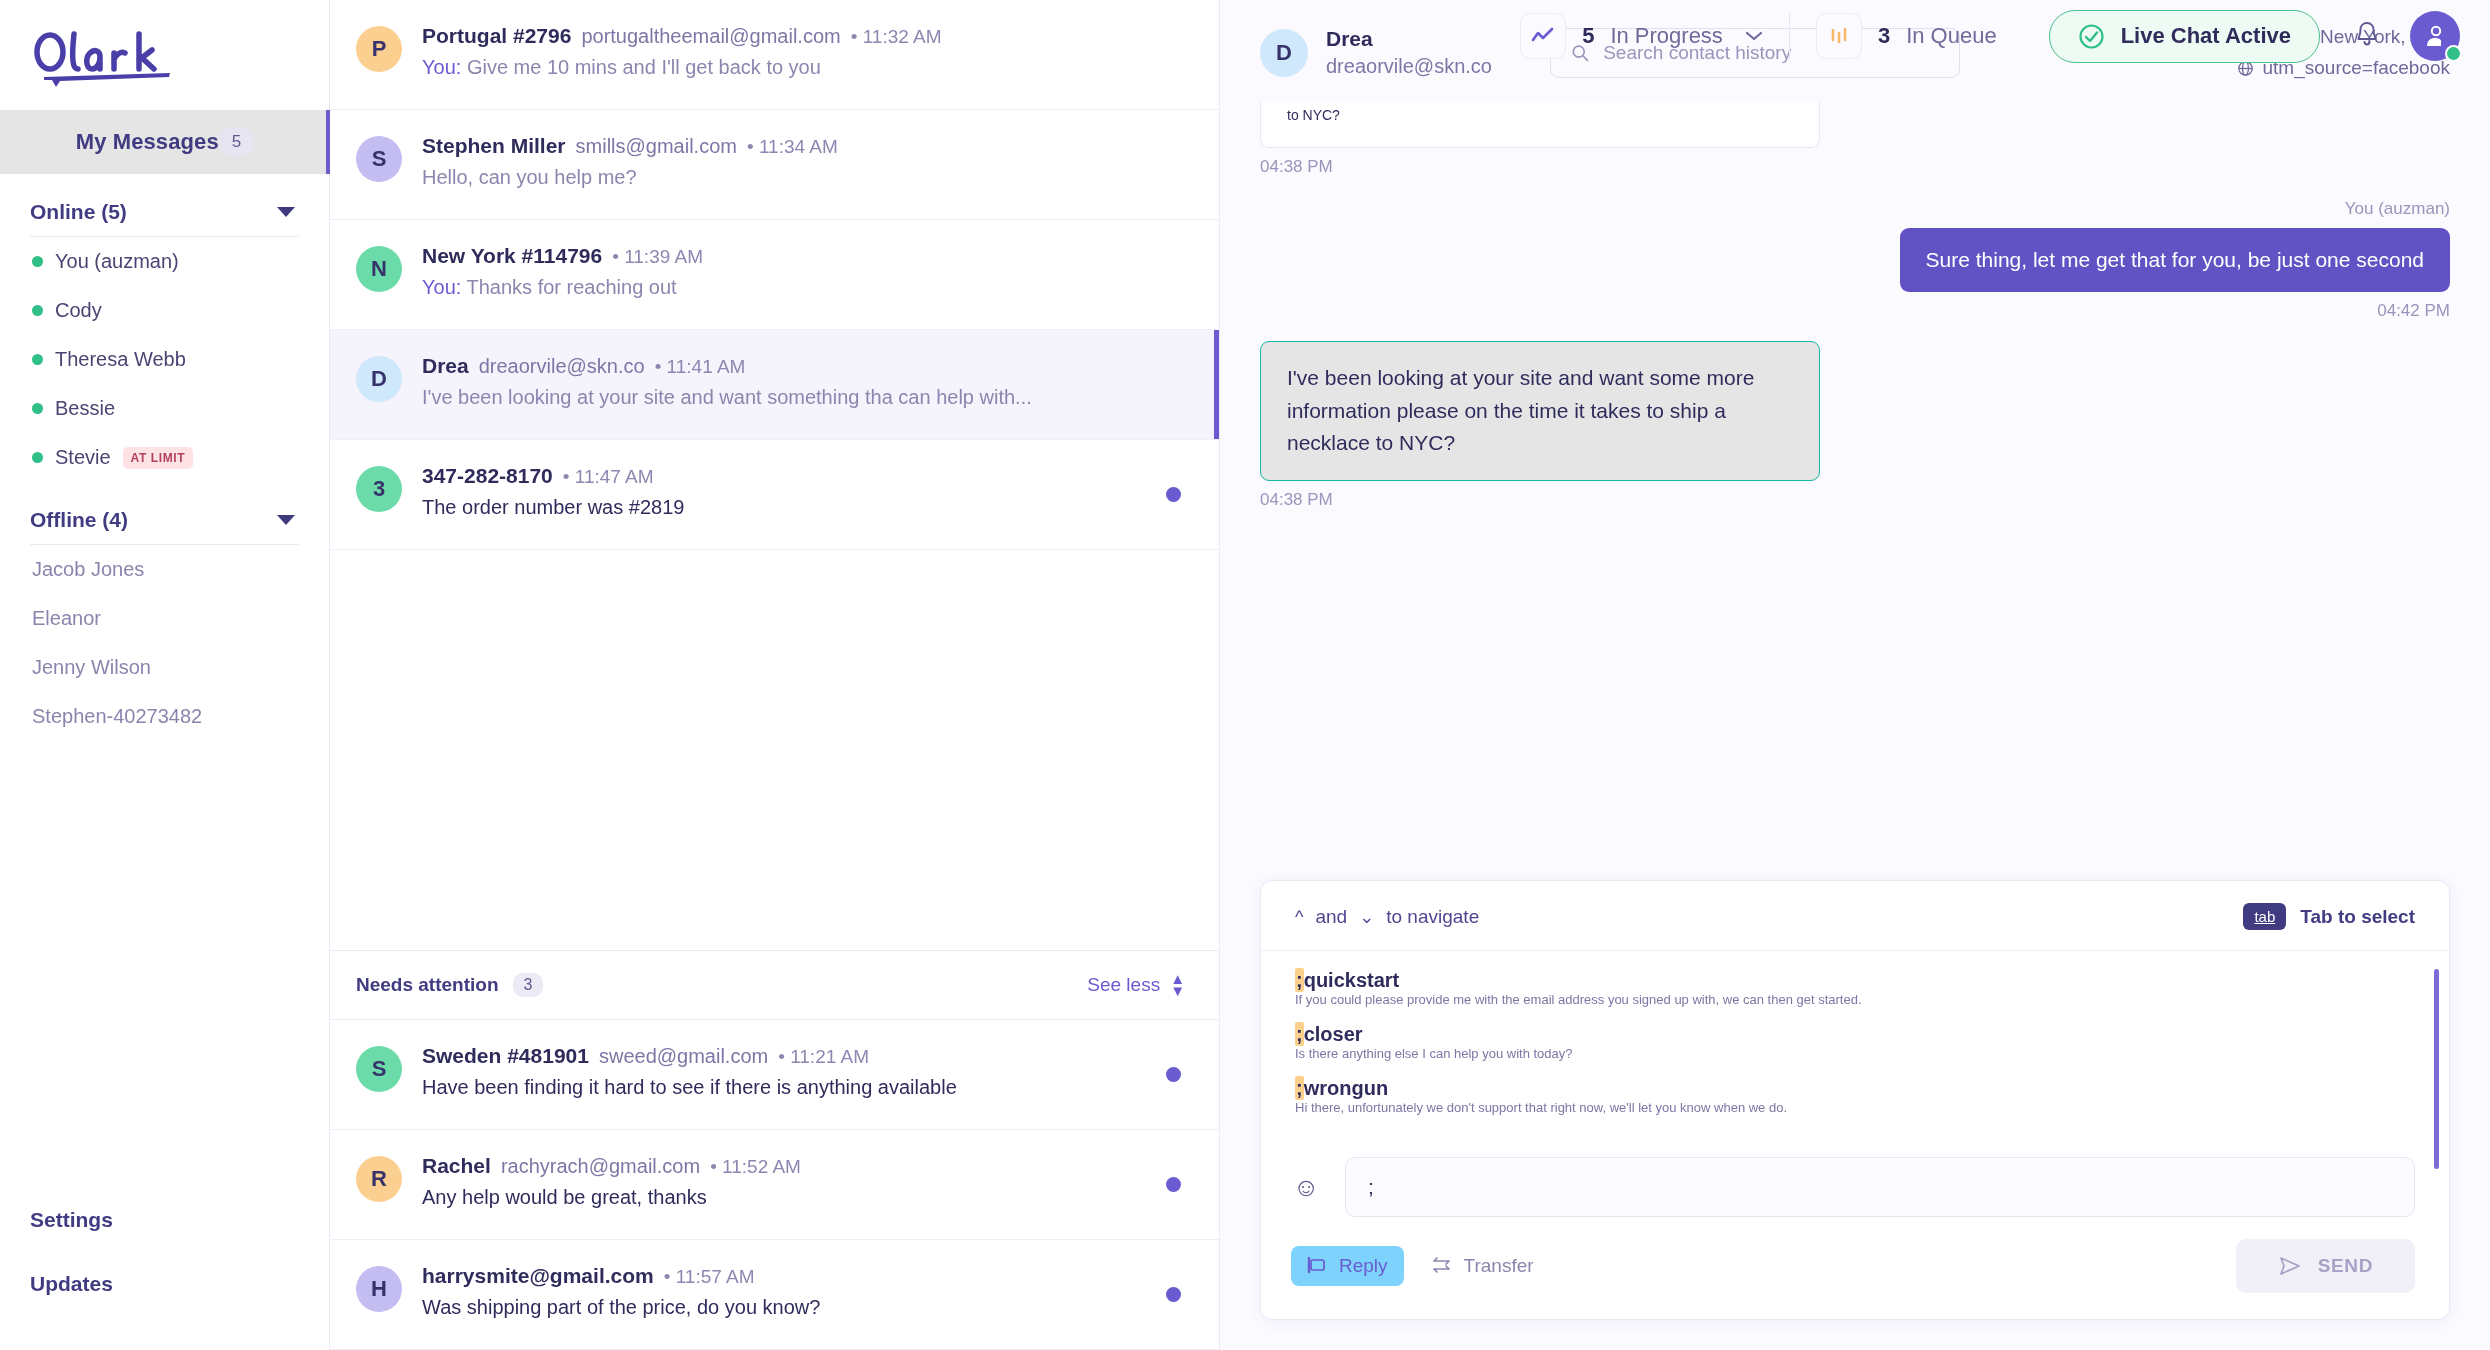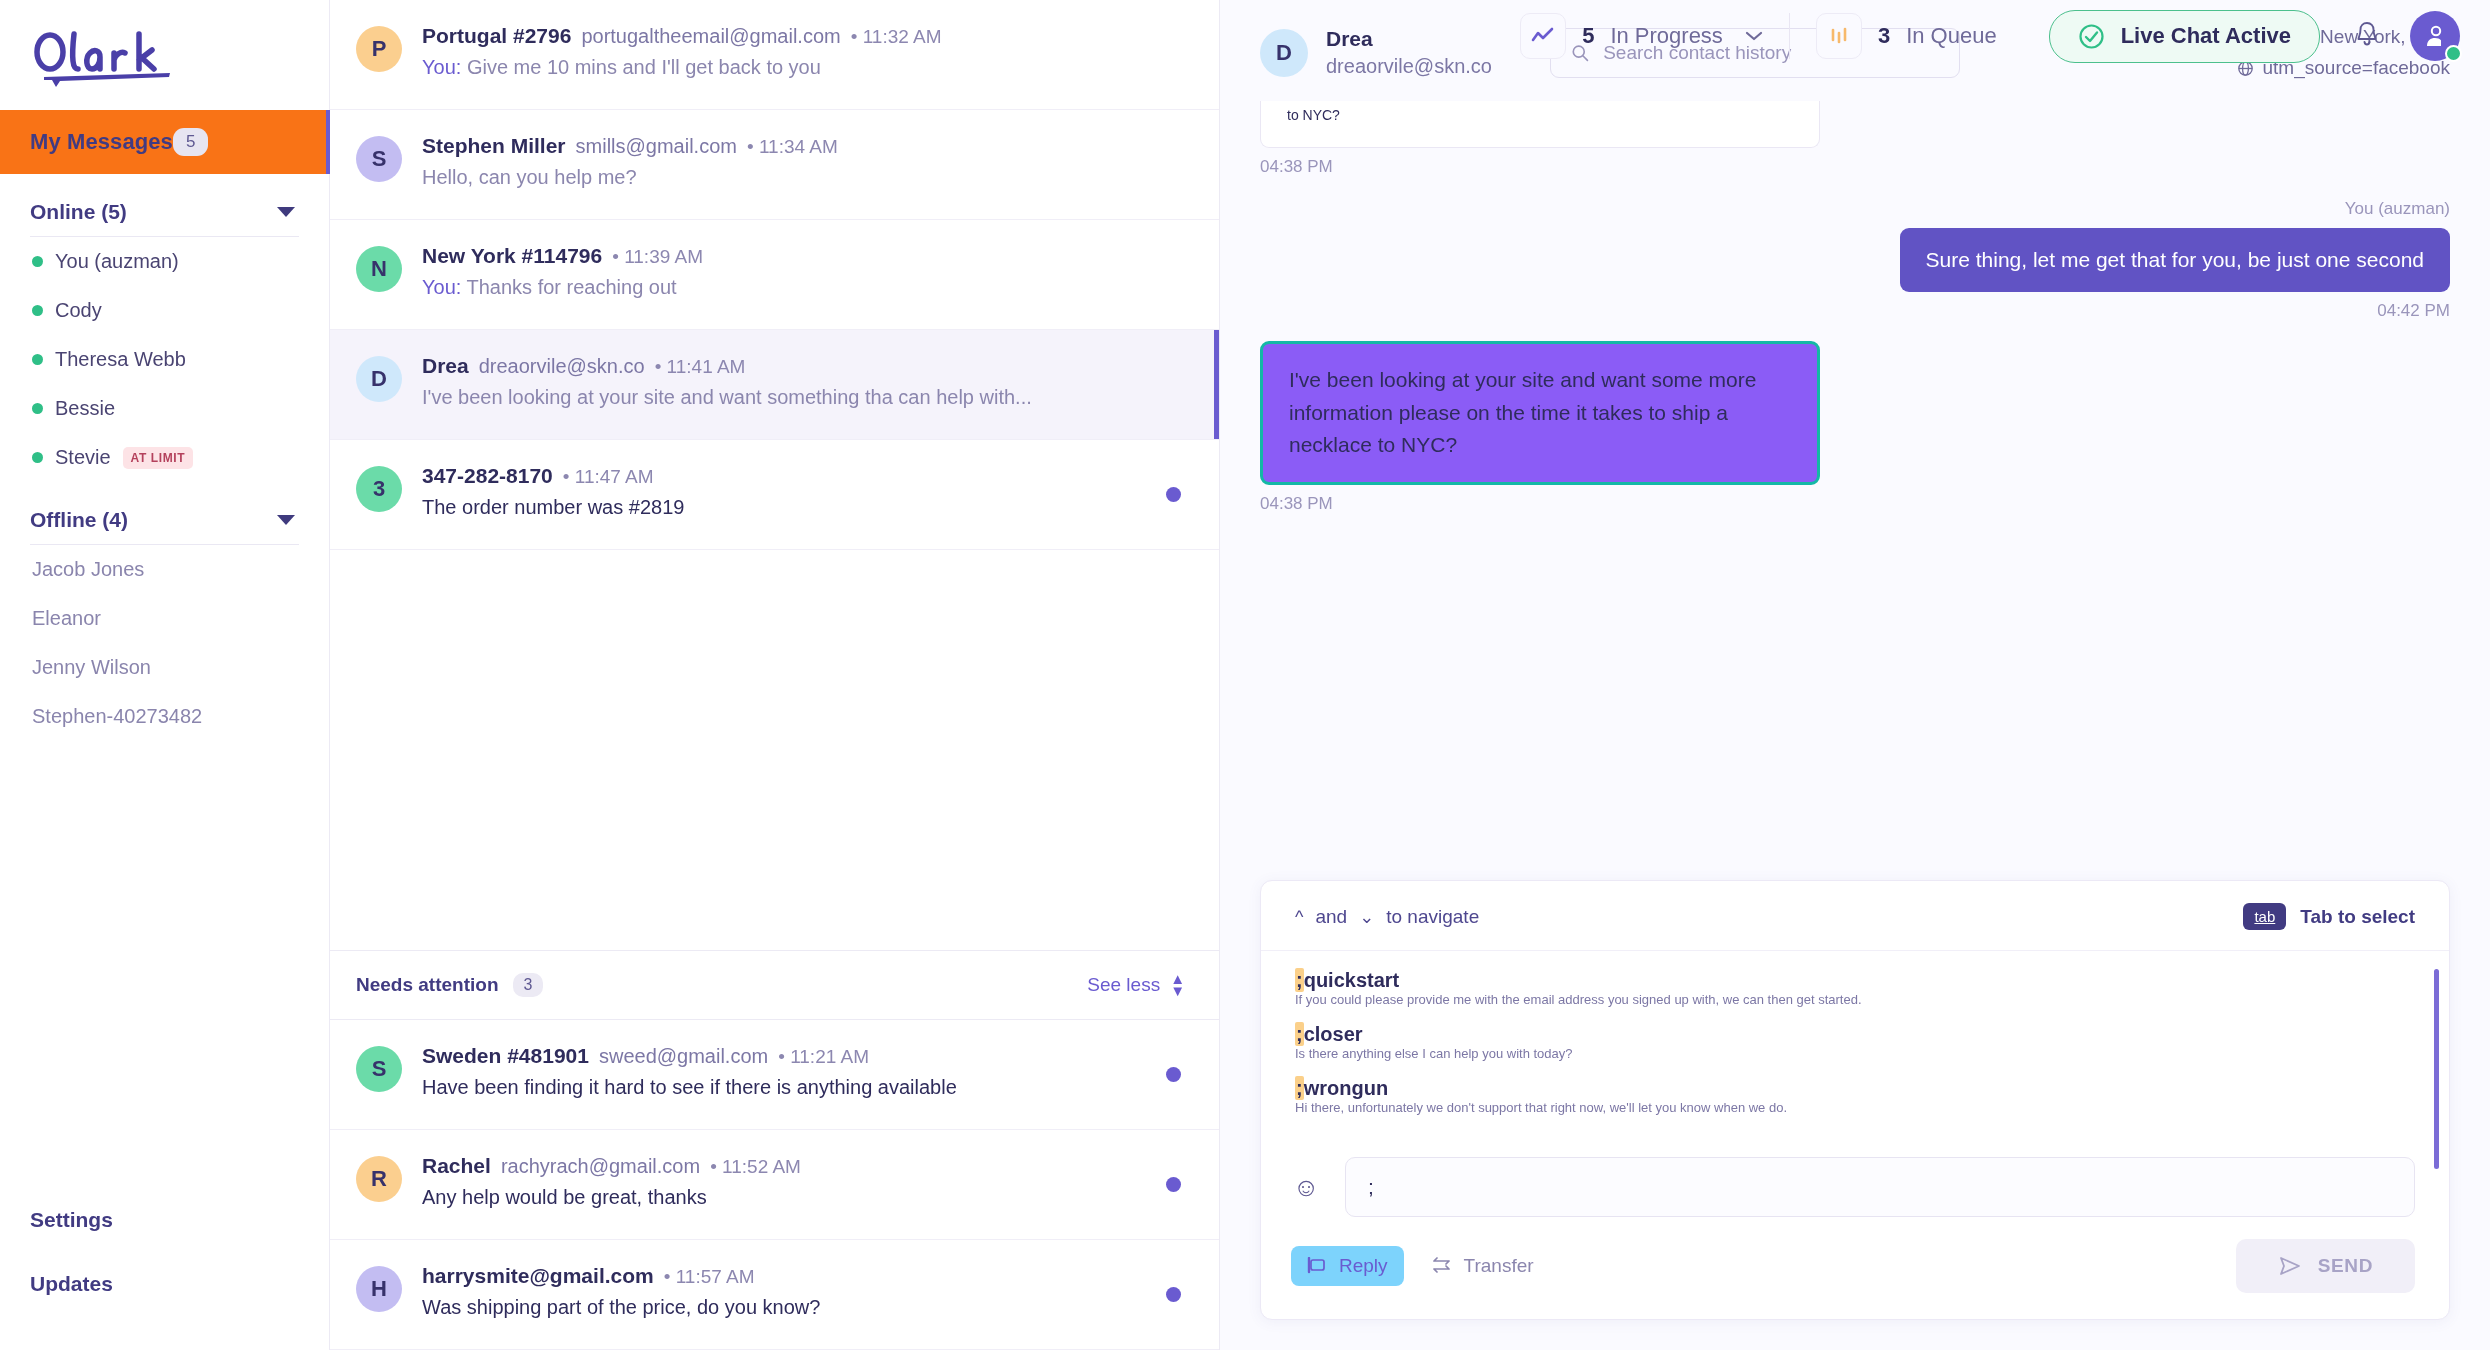--- a/index.html
+++ b/index.html
@@ -18,23 +18,23 @@
     width: 330px; height: 1350px;
     background: #ffffff;
     border-right: 1px solid #eceaf4;
     display: flex; flex-direction: column;
     flex: 0 0 330px;
     position: relative;
   }
   .logo-wrap { padding: 30px 0 22px 30px; }
   .logo { display: block; }
   .my-messages {
-    display: flex; align-items: center; justify-content: flex-start;
+    display: flex; align-items: center; justify-content: center;
     padding: 18px 26px 18px 30px;
-    background: #f97316;
+    background: #e5e5e5;
     border-right: 4px solid #6a5bd0;
     margin-right: -1px;
   }
   .my-messages-label { font-size: 22px; font-weight: bold; color: #413b82; letter-spacing: .1px; }
   .my-messages-badge {
     background: #e7e5f1; color: #5f5992;
     font-size: 17px; border-radius: 11px;
     padding: 4px 13px; min-width: 34px; text-align: center;
   }
   .group { padding: 0 30px; }
@@ -163,21 +163,21 @@
   .chat-meta-row:last-child { margin-bottom: 0; }
 
   .messages { flex: 1 1 auto; padding: 0 40px; overflow: hidden; position: relative; }
   .msg-block { margin-bottom: 10px; }
   .msg-block.out { text-align: right; }
   .bubble {
     display: inline-block; text-align: left;
     max-width: 560px; border-radius: 9px;
     font-size: 21px; line-height: 1.55; padding: 20px 26px;
   }
-  .bubble.in { background: #8b5cf6; border: 3px solid #14b8a6; color: #2f2c5c; }
+  .bubble.in { background: #e5e5e5; border: 1px solid #14b8a6; color: #2f2c5c; }
   .bubble.out { background: #6153c4; color: #ffffff; padding: 16px 26px; }
   .msg-time { font-size: 17px; color: #9a95bb; margin-top: 9px; }
   .msg-author { font-size: 17px; color: #9a95bb; margin-bottom: 9px; }
   .partial-bubble {
     background: #ffffff; border: 1px solid #eae7f4;
     border-top: none; border-radius: 0 0 9px 9px;
     max-width: 560px; padding: 4px 26px 20px 26px;
     font-size: 14px; line-height: 1.55; color: #2f2c5c;
   }
 

